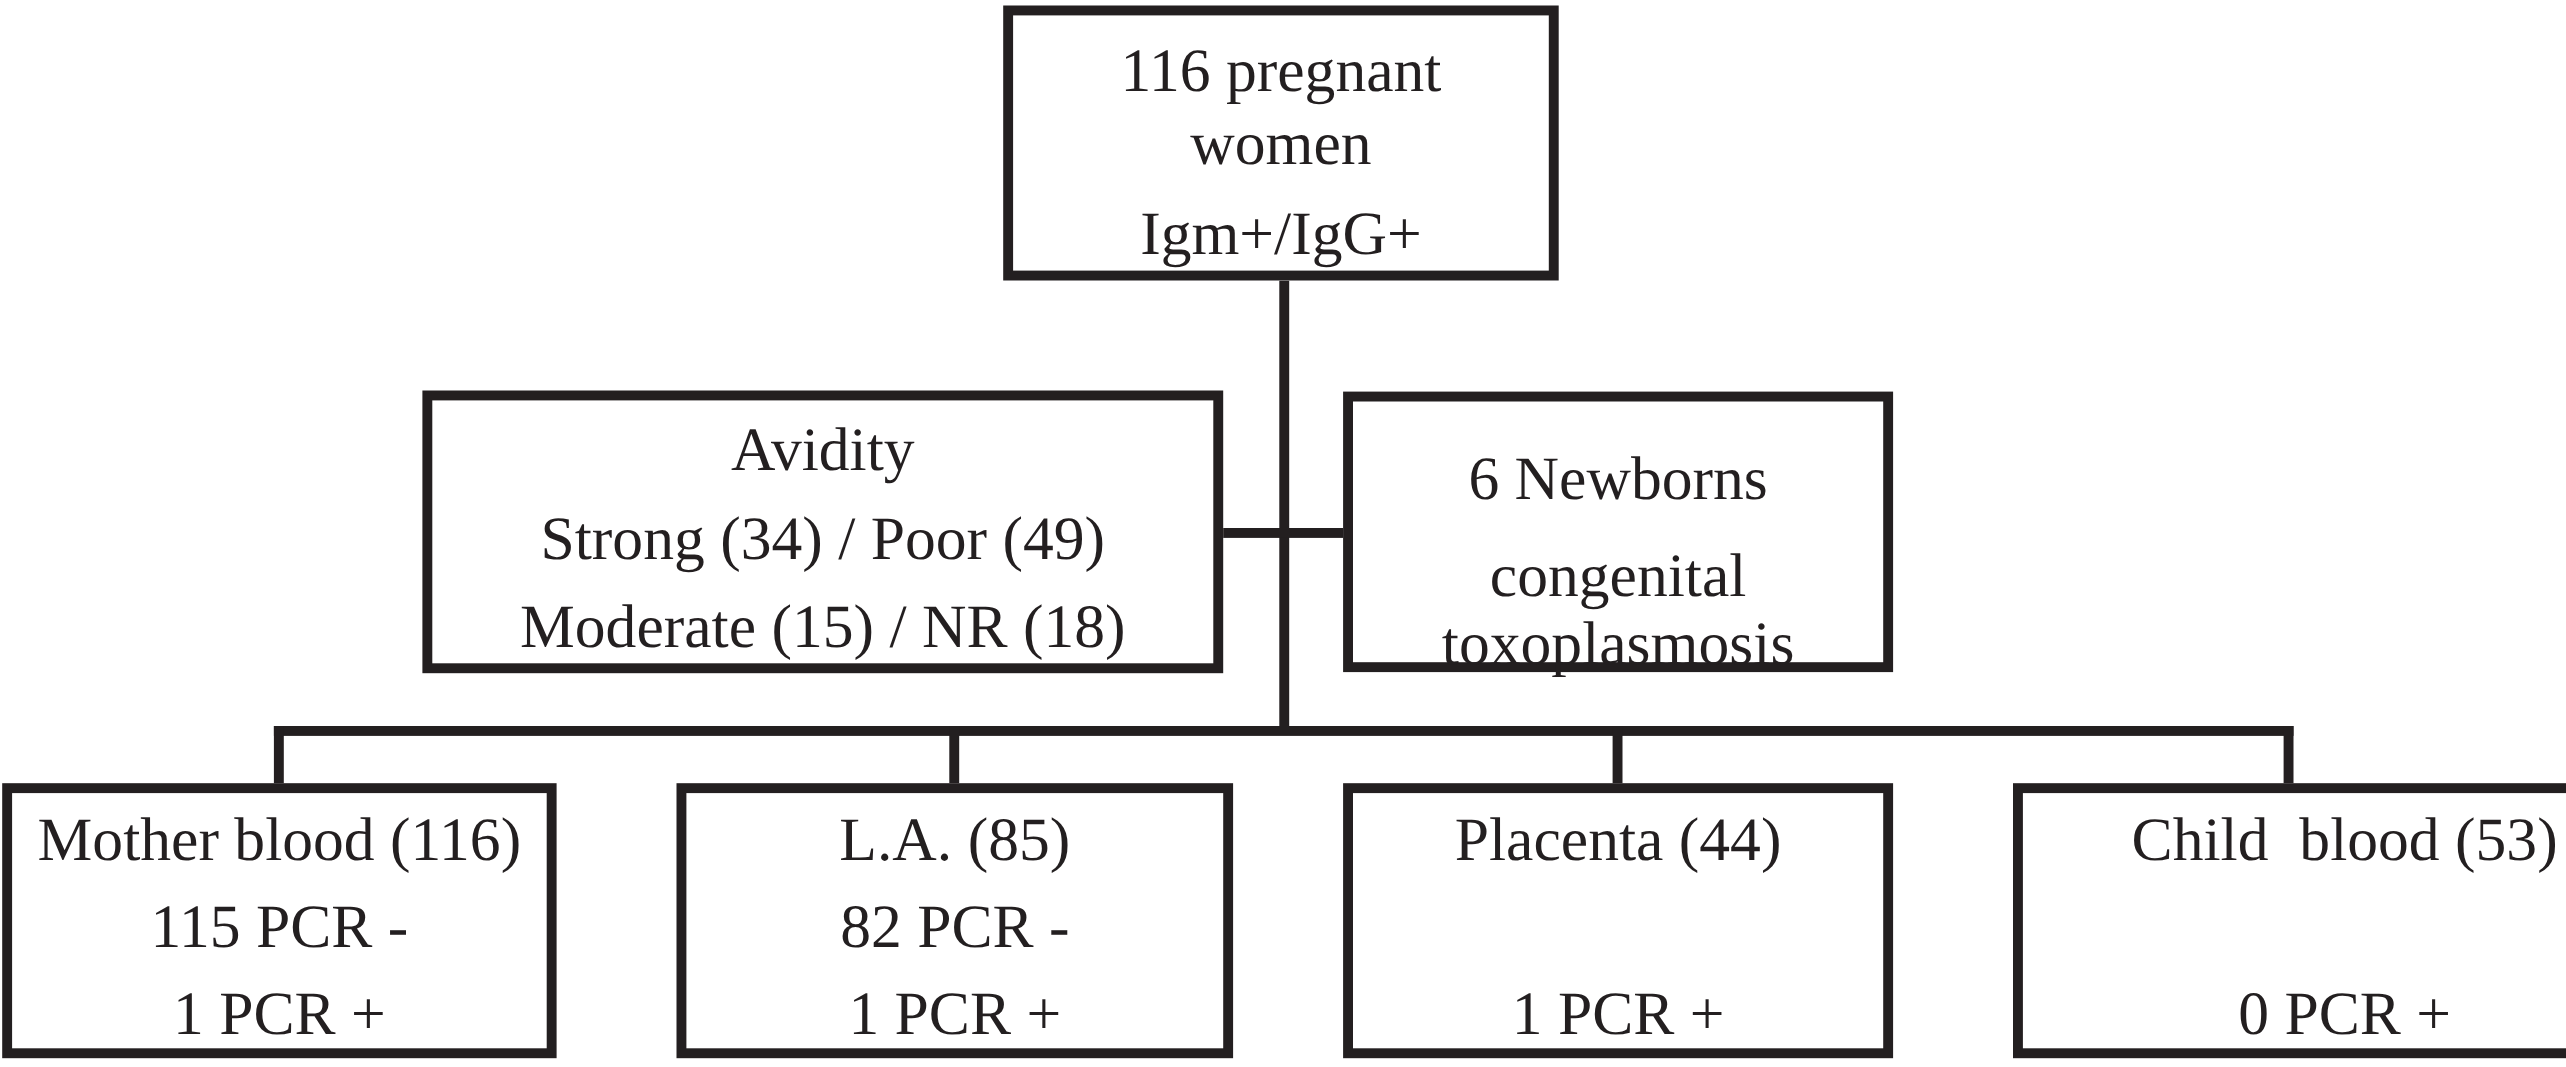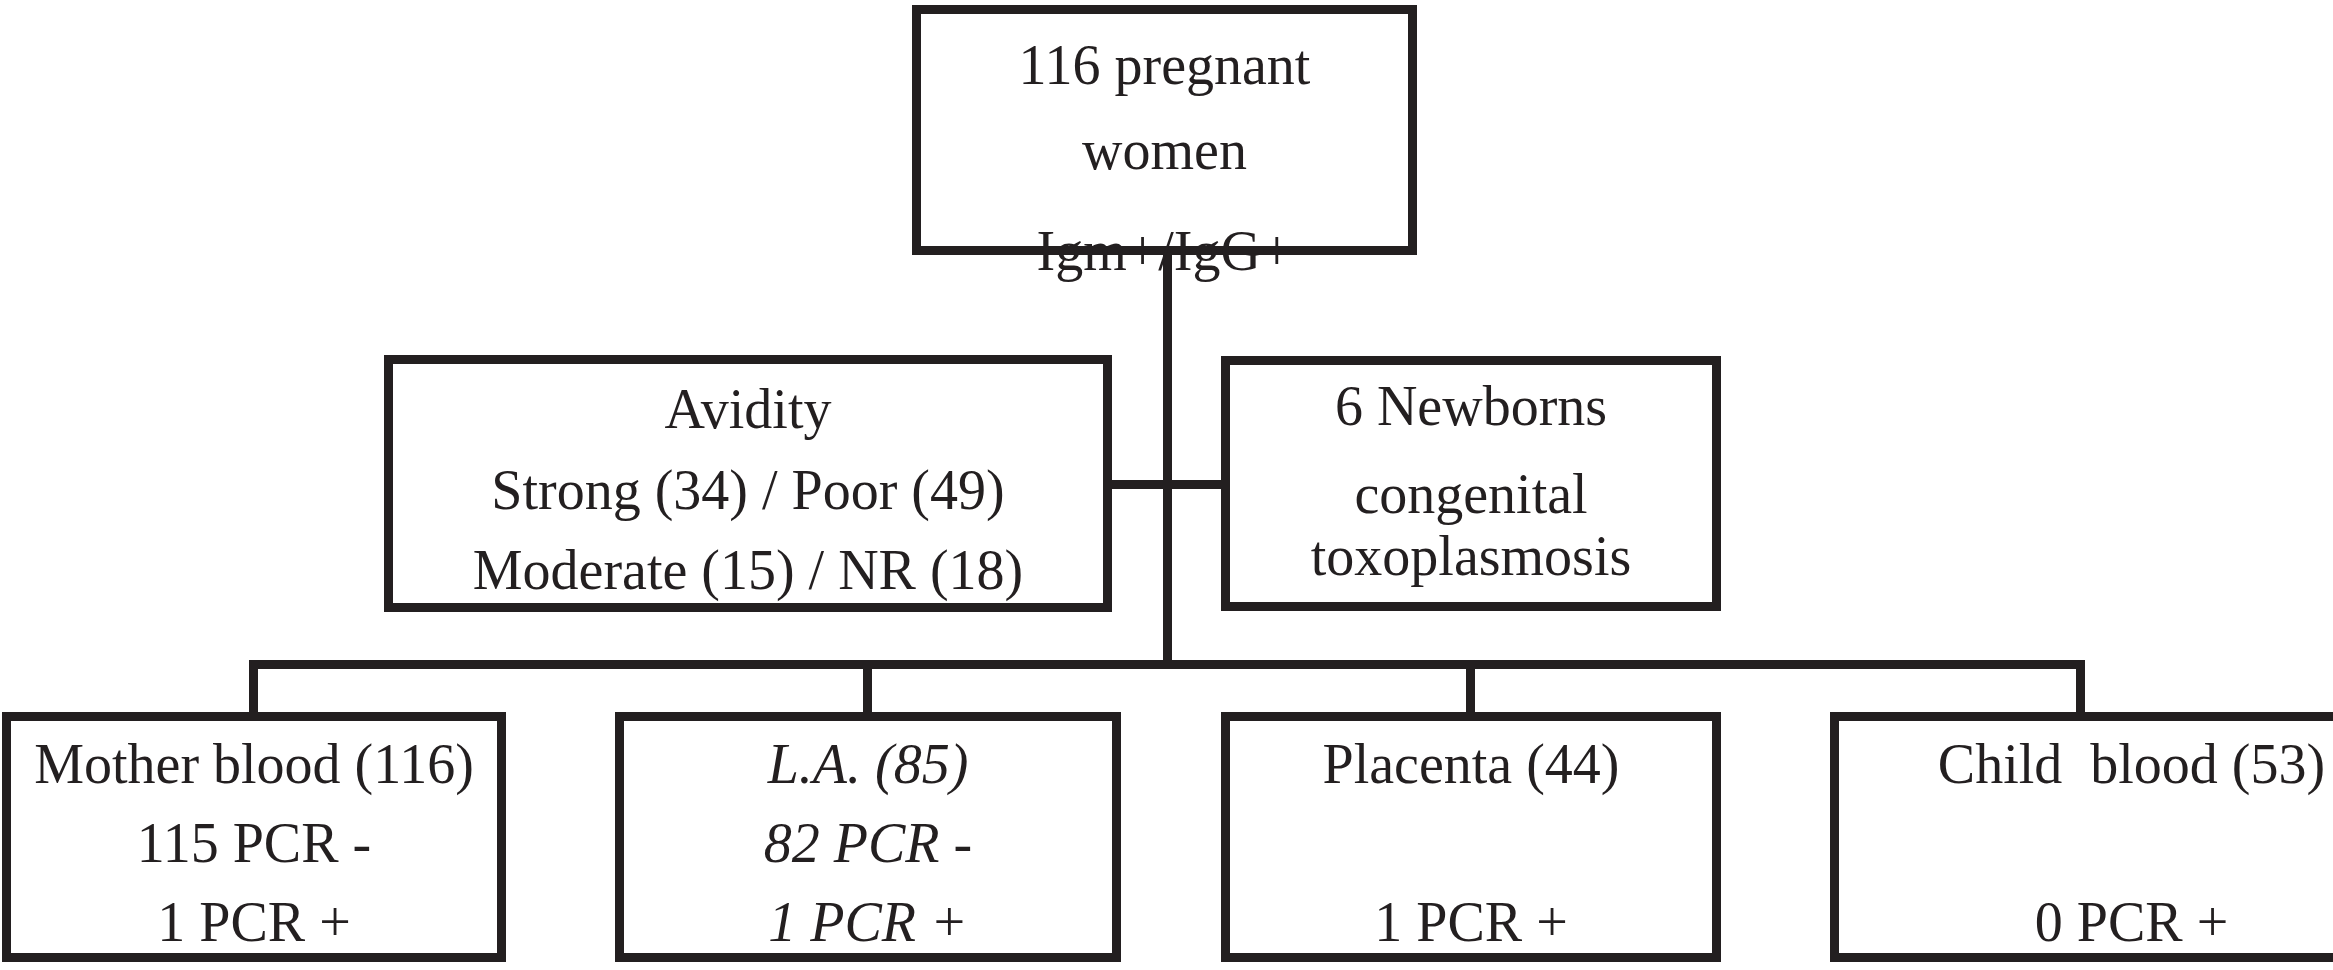--- a/index.html
+++ b/index.html
@@ -29,46 +29,45 @@
   }
   .line {
     white-space: pre;
     line-height: 62px;
   }
   
   .box-root {
     left: 912px; top: 5px; width: 505px; height: 250px;
     padding-top: 18px;
     justify-content: flex-start;
-    gap: 19px;
   }
   .box-root .line { line-height: 66px; }
   .box-root .line-serology { margin-top: 16px; }
   
   .box-avidity {
     left: 384px; top: 355px; width: 728px; height: 257px;
     padding-top: 12px;
     justify-content: space-between;
   }
   .box-avidity .line { line-height: 66px; }
   
   .box-newborns {
     left: 1221px; top: 356px; width: 500px; height: 255px;
-    padding-top: 10px;
+    padding-top: 40px;
     justify-content: flex-start;
   }
   .box-newborns .line-congenital { margin-top: 26px; }
   
   .box-sample {
     top: 712px; height: 250px;
     padding-top: 12px;
     justify-content: space-between;
   }
   .box-sample-1 { left: 2px;    width: 504px; }
-  .box-sample-2 { left: 615px;  width: 506px; font-style: italic; }
+  .box-sample-2 { left: 615px;  width: 506px; }
   .box-sample-3 { left: 1221px; width: 500px; }
   .box-sample-4 { left: 1830px; width: 603px; justify-content: space-between; }
   
   .conn {
     position: absolute;
     background: #231f20;
   }
   .conn-stem        { left: 1163px; top: 255px; width: 9px;    height: 410px; }
   .conn-mid         { left: 1110px; top: 480px; width: 113px;  height: 9px;   }
   .conn-distributor { left: 249px;  top: 660px; width: 1836px; height: 9px;   }

